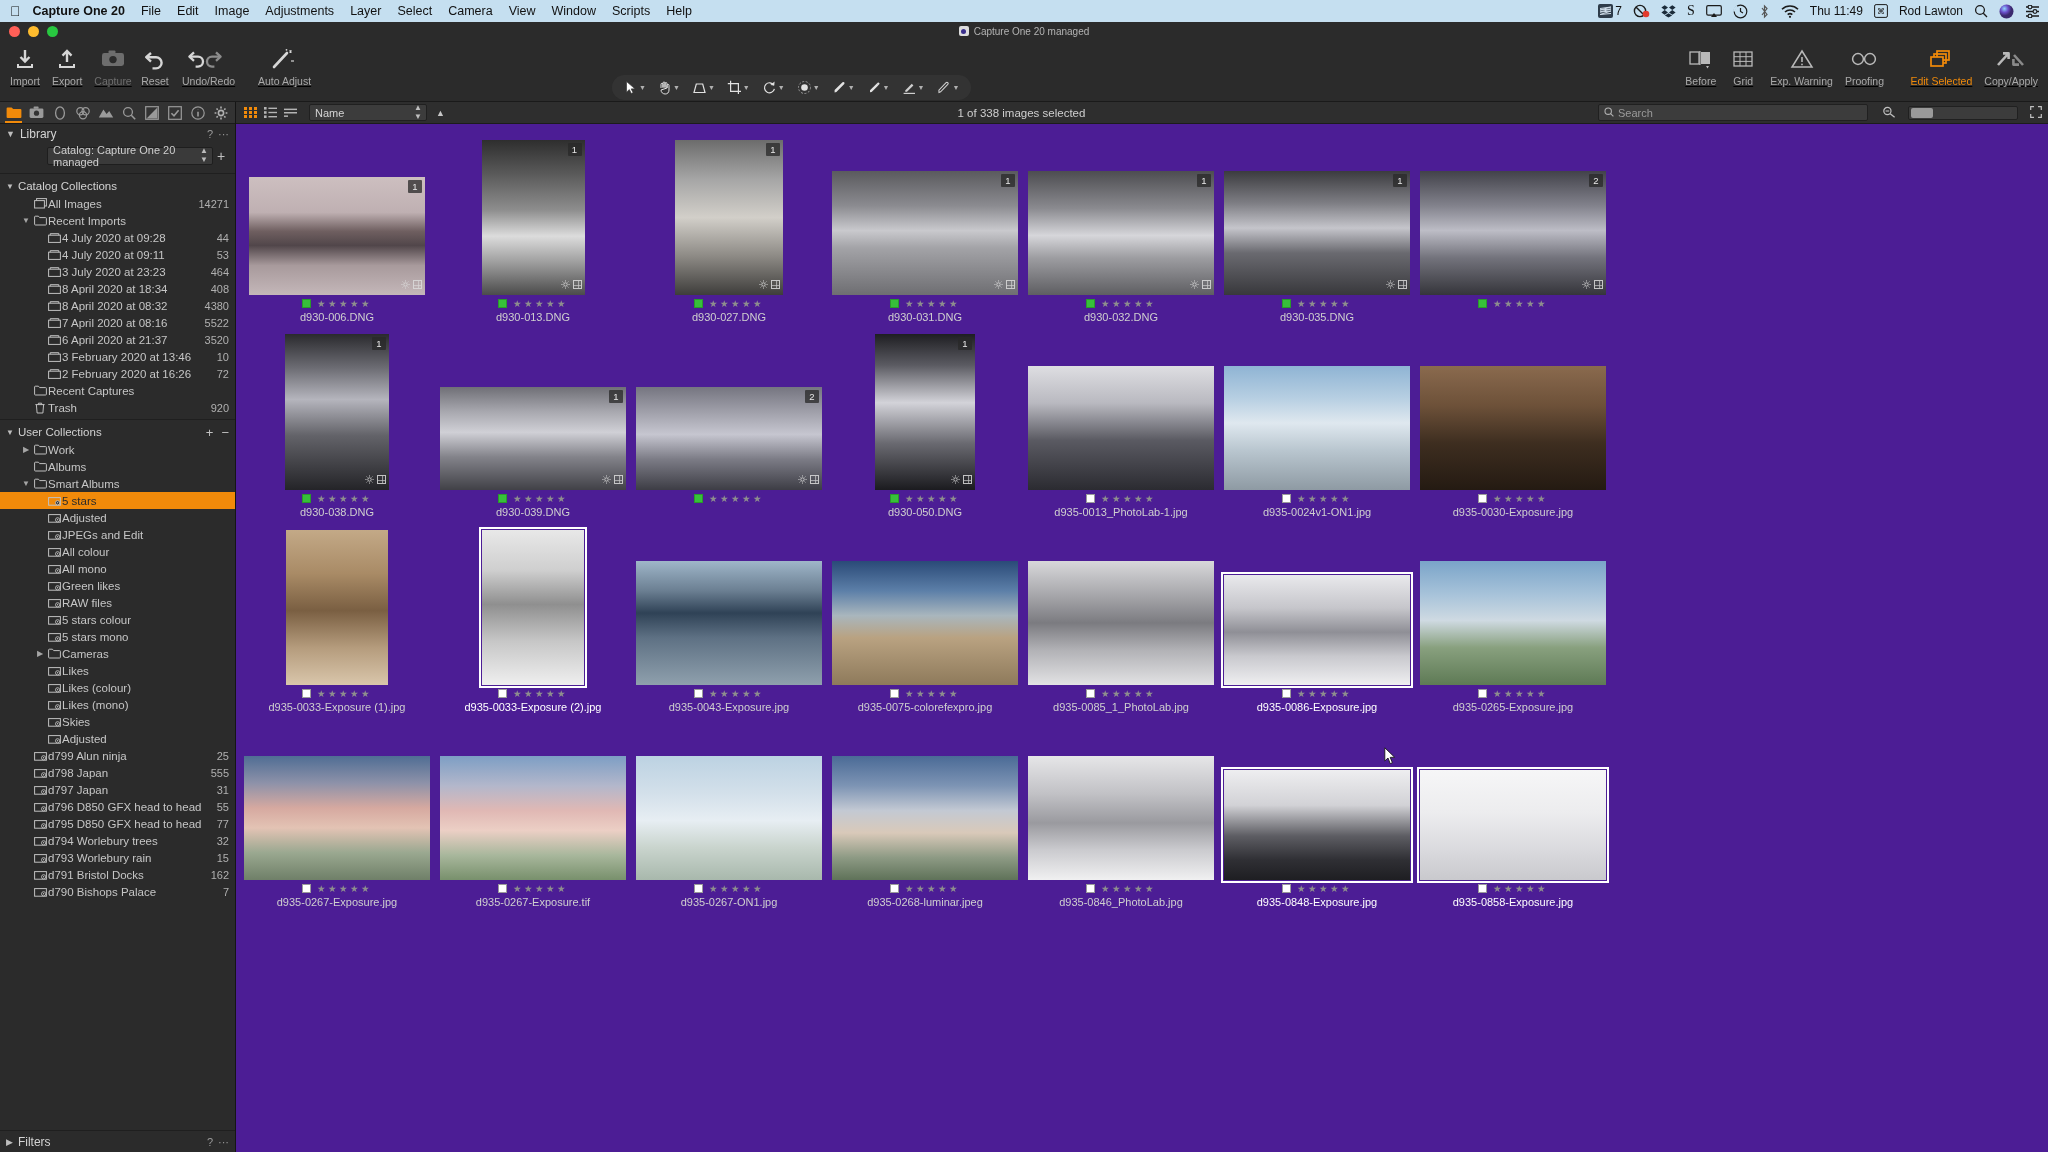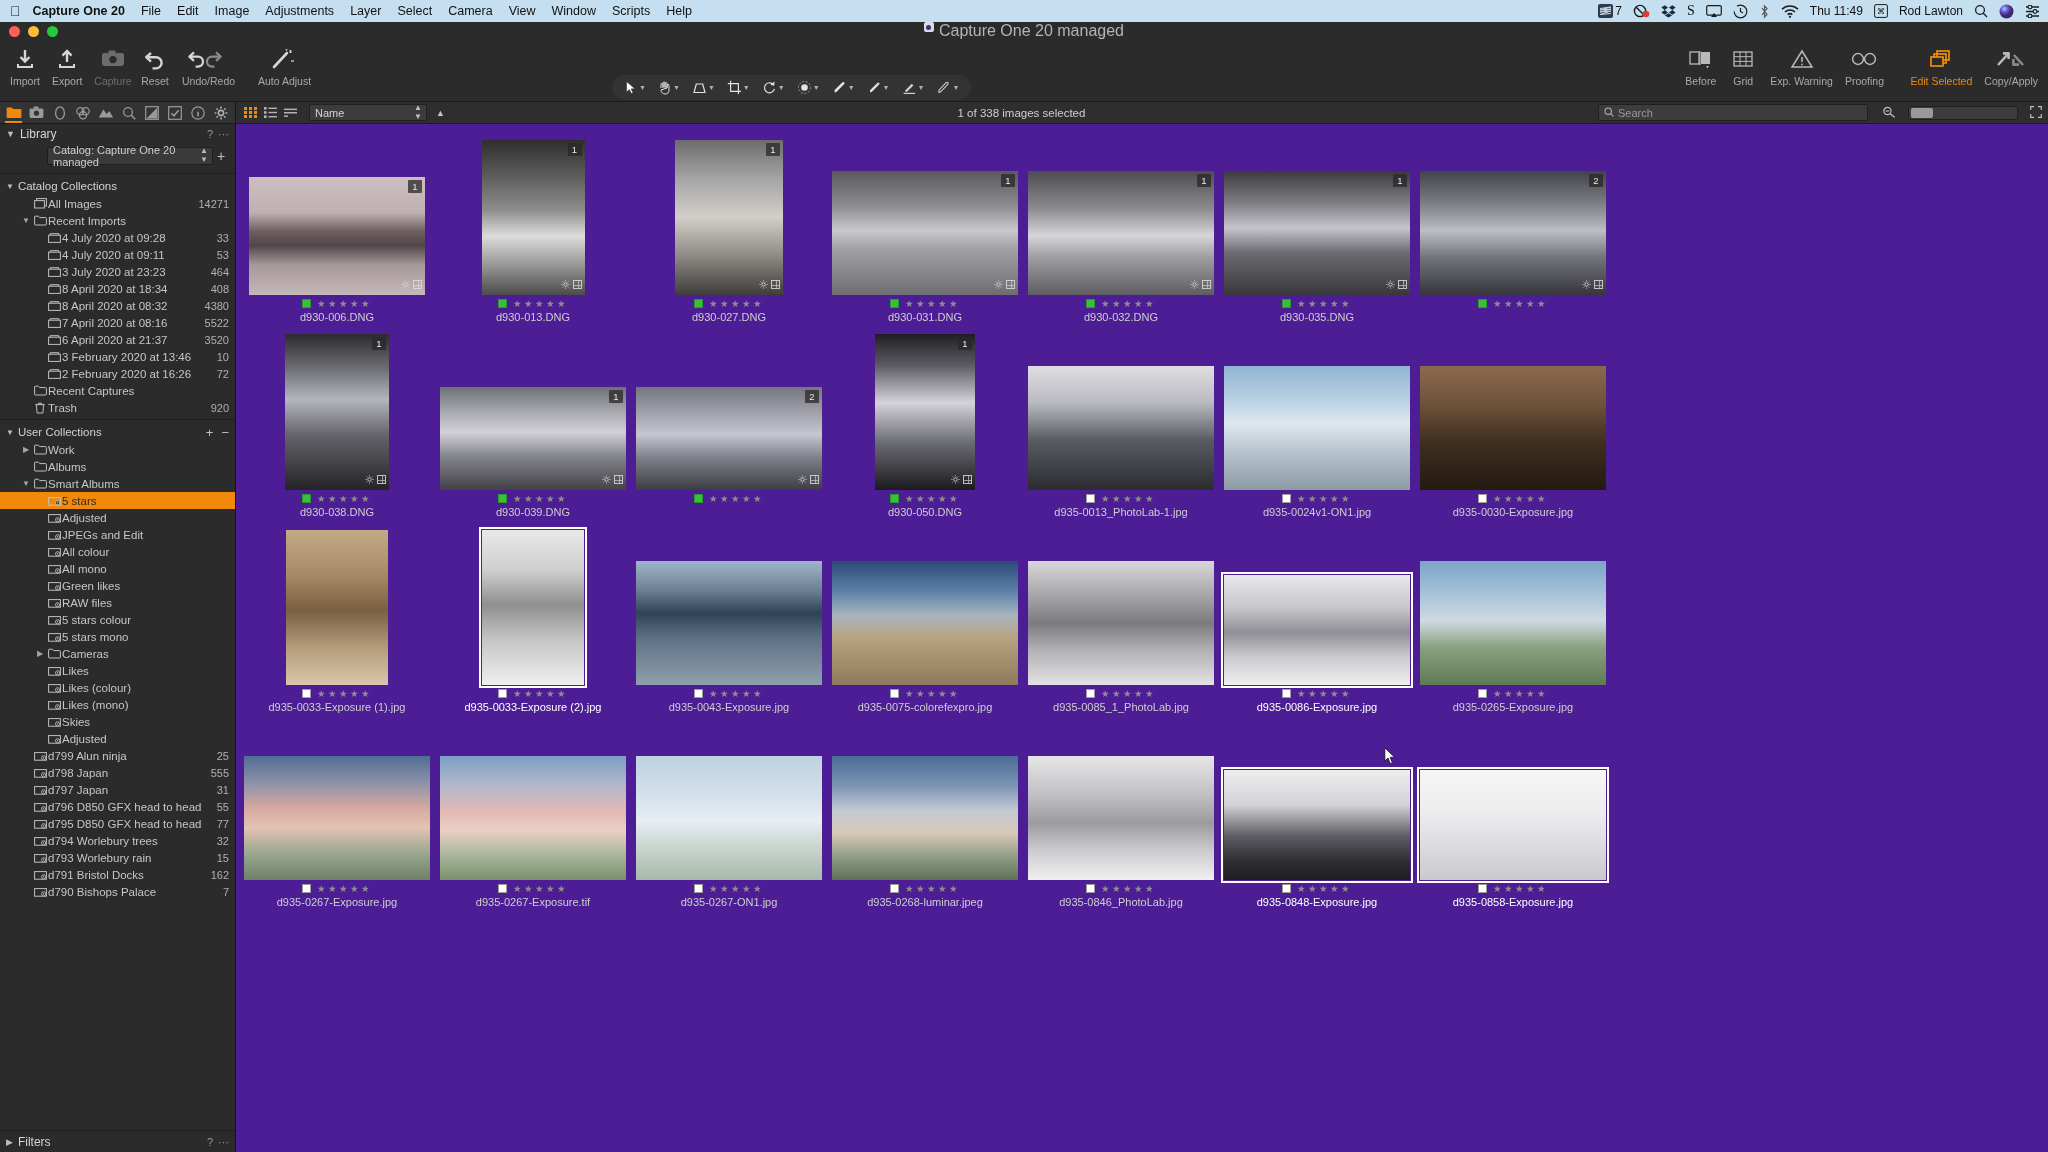--- a/index.html
+++ b/index.html
@@ -14,32 +14,32 @@
   .macbar .mitem { margin-right:16px; }
   .macbar .right { position:absolute; right:8px; top:0; height:22px;
                    display:flex; align-items:center; gap:11px; font-size:12px;}
   .macbar .right .mi { display:flex; align-items:center; }
 
   
   .win { height:1130px; background:#262626; display:flex; flex-direction:column; }
 
   .titlebar { height:18px; background:#2b2b2b; position:relative;
               display:flex; align-items:center; justify-content:center; }
-  .tl-title { font-size:16px; color:#b4b4b4; display:flex; align-items:flex-start; gap:5px;}
+  .tl-title { font-size:10px; color:#b4b4b4; display:flex; align-items:center; gap:5px;}
   .tl-icon { width:10px; height:10px; background:#ddd; border-radius:2px;
              display:inline-block; position:relative;}
   .tl-icon:after{content:"";position:absolute;inset:2.5px;background:#3a2f8c;border-radius:50%;}
 
   .traffic { position:absolute; left:9px; top:4px; display:flex; gap:8px; }
   .traffic i { width:11px; height:11px; border-radius:50%; display:block; }
 
   
   .toolbar { height:62px; background:#2b2b2b; position:relative;
              border-bottom:1px solid #1a1a1a; }
-  .tgroup { position:absolute; top:4px; display:flex; }
+  .tgroup { position:absolute; top:4px; display:flex;text-decoration:underline; }
   .tbtn { width:auto; min-width:42px; padding:0 6px; display:flex;
           flex-direction:column; align-items:center; justify-content:flex-start;
           cursor:default; }
   .tbtn .ico { height:30px; display:flex; align-items:center; justify-content:center; }
   .tbtn .lbl { font-size:10.5px; color:#a9a9a9; margin-top:1px; white-space:nowrap;}
   .tbtn.dim .lbl { color:#6e6e6e; }
   .tbtn.orange .lbl { color:#f18a0a;text-align:right; }
 
   .cursor-tools { position:absolute; left:612px; top:35px; }
   .ct-pill { background:#333; border-radius:13px; height:25px; display:flex;
@@ -575,21 +575,21 @@
             <div class="titem">
               <span style="width:34px;flex:0 0 34px"></span>
               <span class="tw"></span>
               <span class="ic">
                 <svg width="13" height="10" viewBox="0 0 13 10">
                   <rect x="0.6" y="2.2" width="11.8" height="7.2" fill="none" stroke="#c0c0c0" stroke-width="1"></rect>
                   <path d="M2.2 2.2 V0.7 H10.8 V2.2" fill="none" stroke="#c0c0c0" stroke-width="1"></path>
                 </svg>
               </span>
               <span class="nm">4 July 2020 at 09:28</span>
-              <span class="ct">33</span>
+              <span class="ct">44</span>
             </div>
             <div class="titem">
               <span style="width:34px;flex:0 0 34px"></span>
               <span class="tw"></span>
               <span class="ic">
                 <svg width="13" height="10" viewBox="0 0 13 10">
                   <rect x="0.6" y="2.2" width="11.8" height="7.2" fill="none" stroke="#c0c0c0" stroke-width="1"></rect>
                   <path d="M2.2 2.2 V0.7 H10.8 V2.2" fill="none" stroke="#c0c0c0" stroke-width="1"></path>
                 </svg>
               </span>

